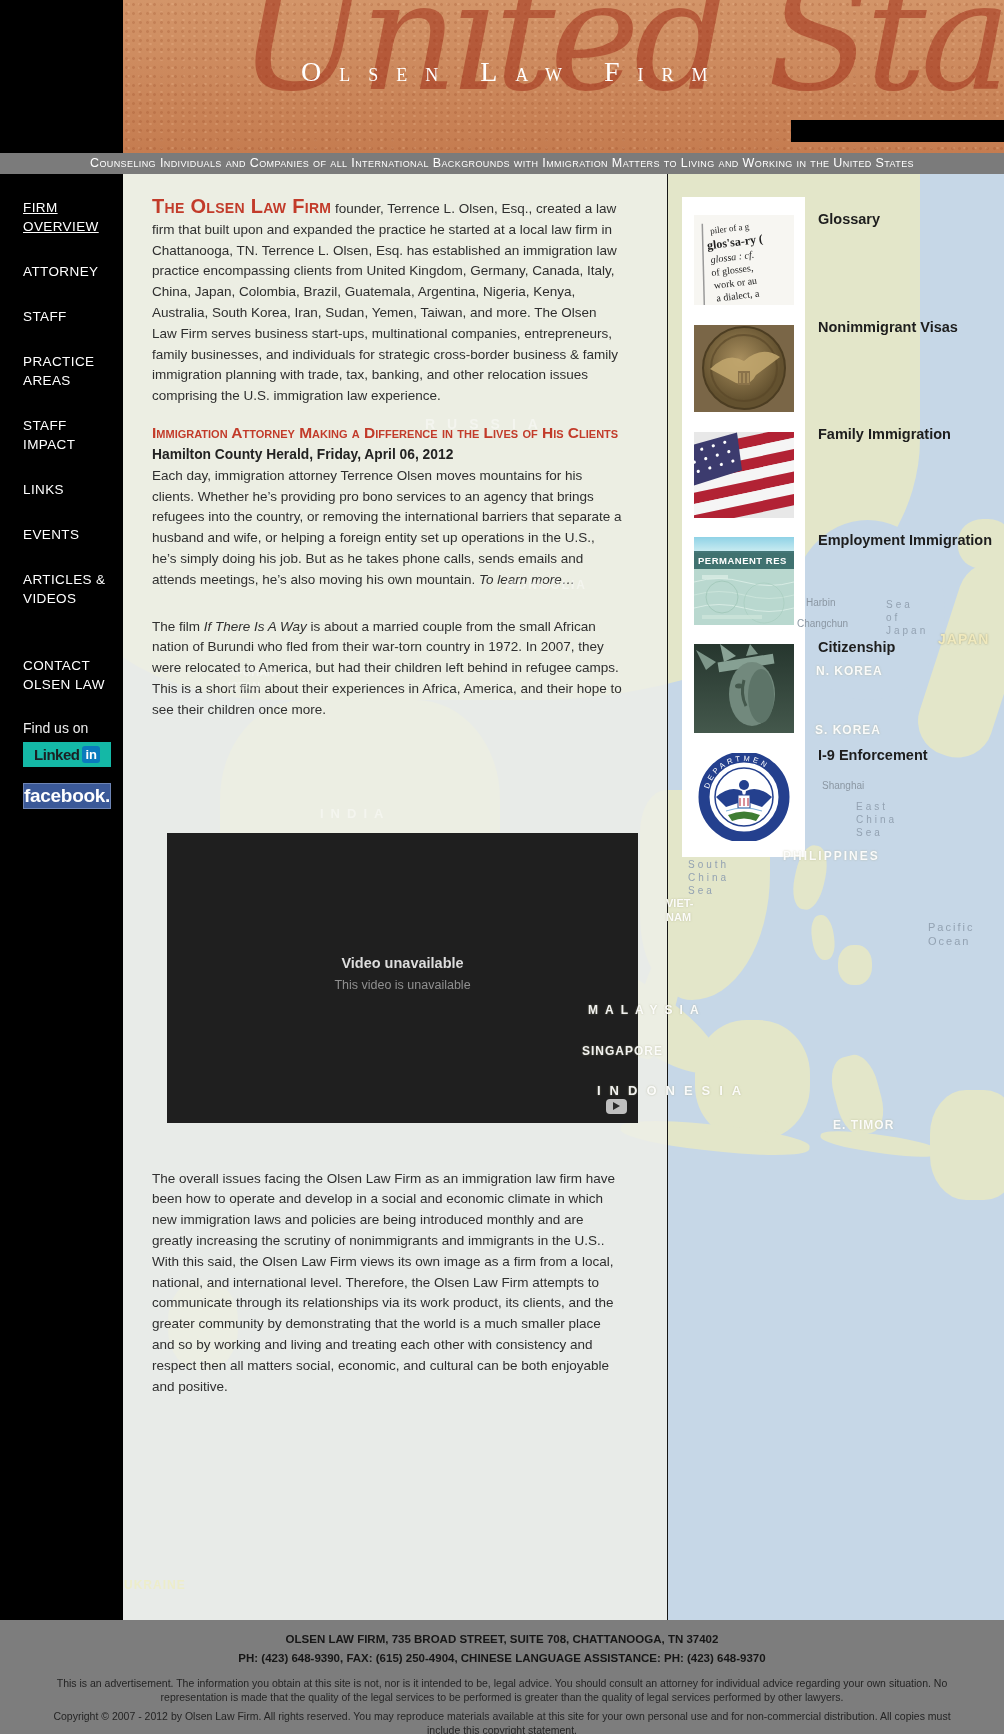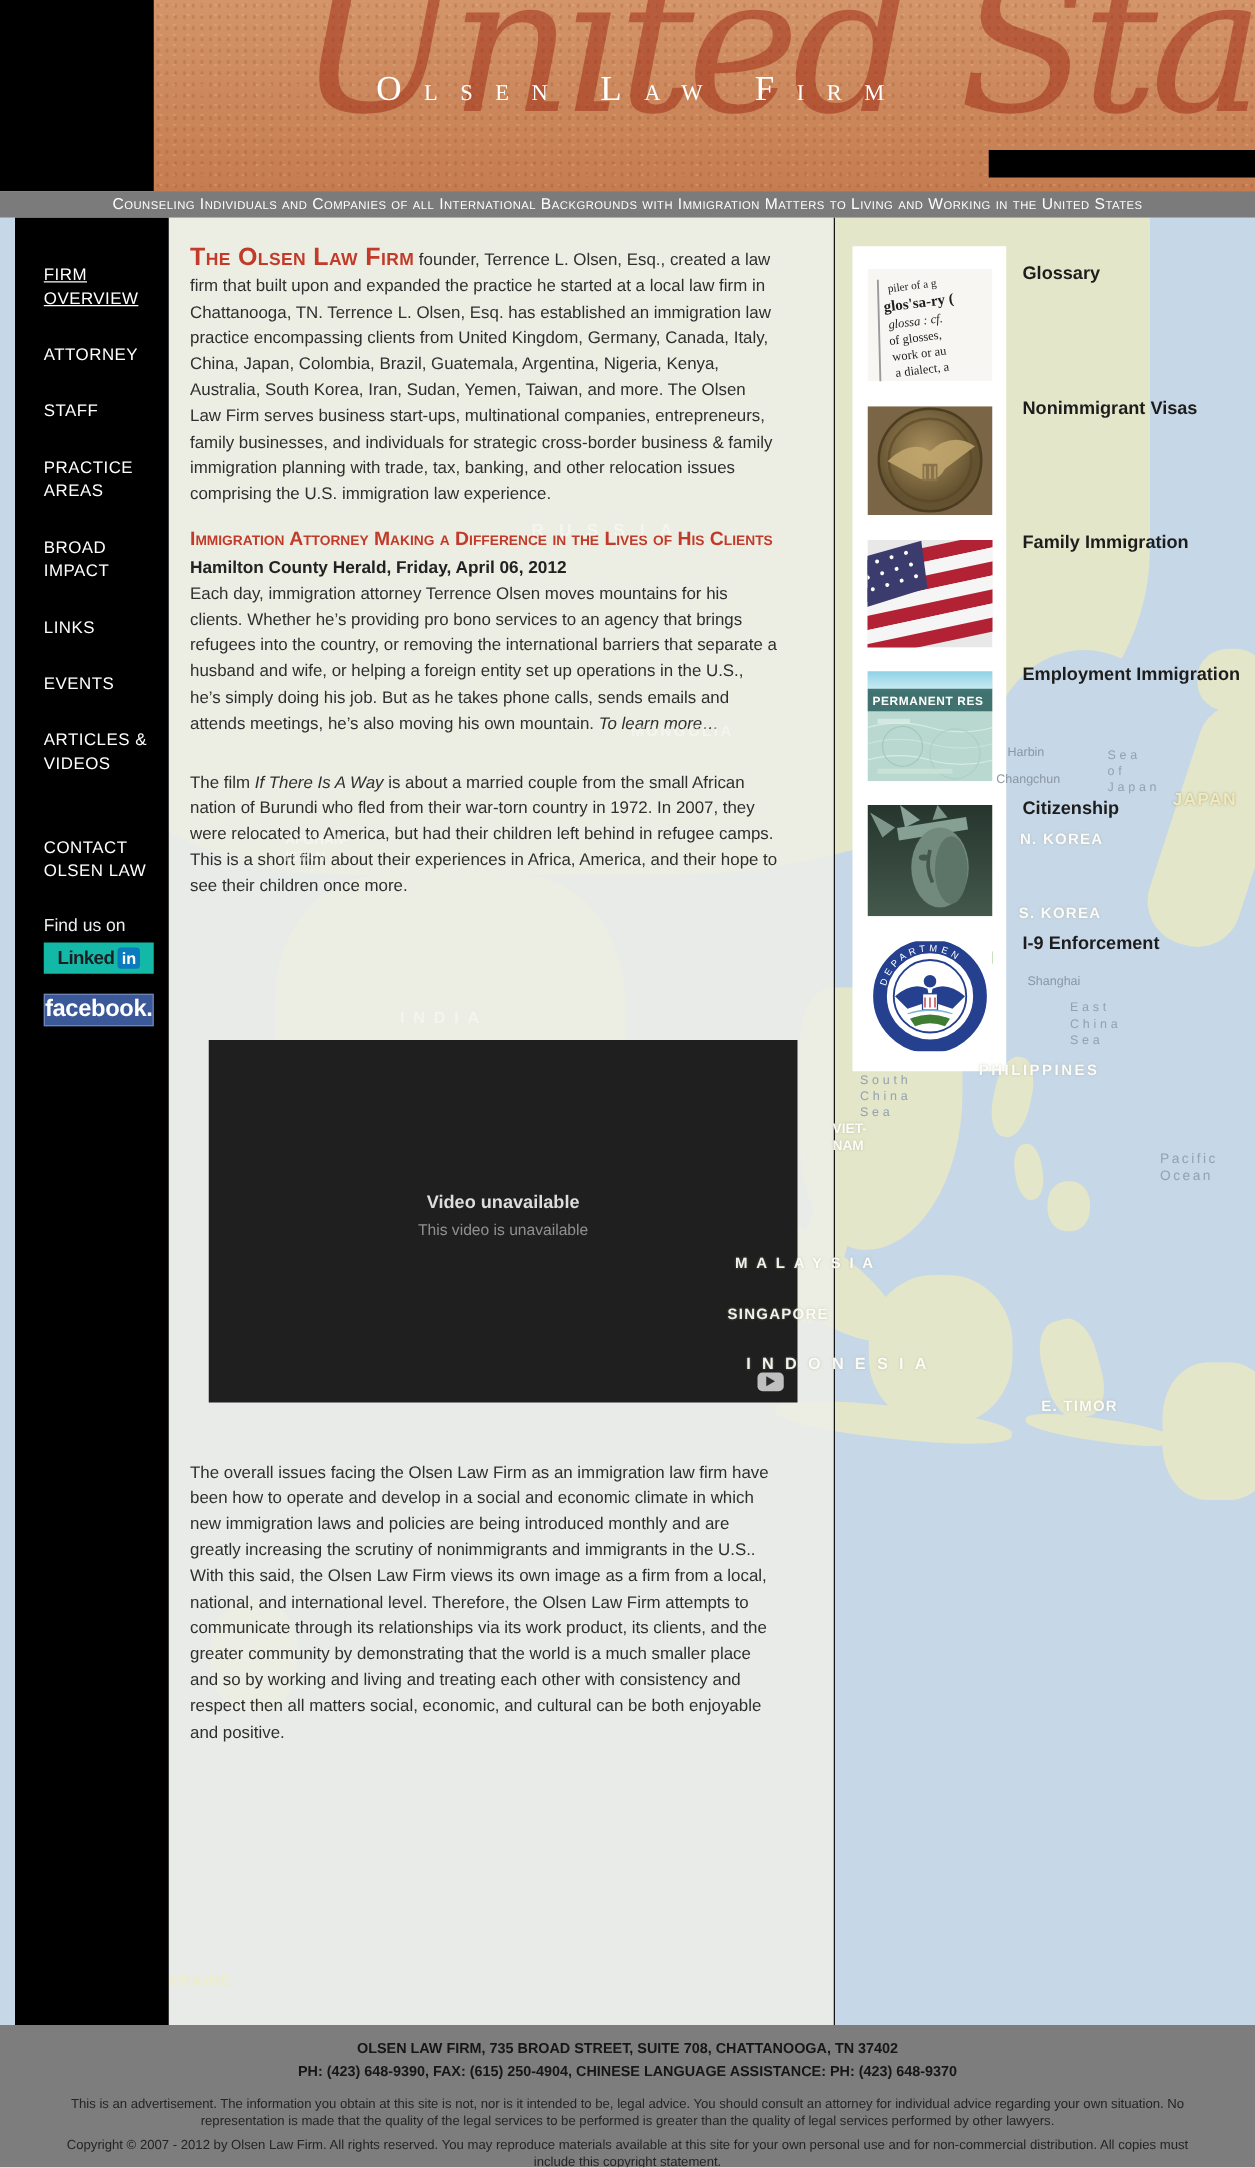--- a/index.html
+++ b/index.html
@@ -71,22 +71,22 @@
     font-weight:bold;line-height:1.3;}
   .maplab.country{color:rgba(255,255,255,.92);text-shadow:0 0 2px rgba(160,160,120,.55);}
   .maplab.japan{color:#f0e9bd;text-shadow:0 0 2px rgba(120,120,80,.6);}
   .maplab.sea{color:#93a2b2;font-weight:normal;}
   .maplab.city{color:#8b97a3;font-weight:normal;}
   .maplab.ghost{color:rgba(255,255,255,.42);}
   .maplab.ukraine{color:rgba(240,238,190,.7);}
   .maplab.chip{background:#6fae4e;color:#fff;border-radius:2px;padding:0 3px;font-weight:normal;}
 
   
-  .leftnav{position:absolute;left:12px;top:174px;width:123px;height:1476px;background:#000;
-    z-index:4;box-sizing:border-box;padding:36px 0 0 23px;}
+  .leftnav{position:absolute;left:0;top:174px;width:123px;height:1476px;background:#000;
+    z-index:4;box-sizing:border-box;padding:24px 0 0 23px;}
   .navitem{display:block;width:94px;color:#fff;font-size:13.5px;line-height:19px;
     letter-spacing:.4px;margin-bottom:26px;text-decoration:none;}
   .navitem.active{text-decoration:underline;}
   .navitem.gap{margin-top:48px;}
   .findus{color:#eee;font-size:14px;margin:13px 0 6px;}
   .badge-li{width:88px;height:25px;background:#14b8a6;display:flex;align-items:center;
     justify-content:center;margin-top:4px;cursor:pointer;}
   .badge-li .t{color:#1b1f23;font-weight:bold;font-size:15px;letter-spacing:-.5px;}
   .badge-li .in{background:#0a7bbd;color:#fff;font-weight:bold;font-size:13px;
     border-radius:3px;padding:1px 3px;margin-left:3px;}
@@ -203,21 +203,21 @@
       <div class="yt"></div>
     </div>
     <p class="p4">The overall issues facing the Olsen Law Firm as an immigration law firm have been how to operate and develop in a social and economic climate in which new immigration laws and policies are being introduced monthly and are greatly increasing the scrutiny of nonimmigrants and immigrants in the U.S.. With this said, the Olsen Law Firm views its own image as a firm from a local, national, and international level. Therefore, the Olsen Law Firm attempts to communicate through its relationships via its work product, its clients, and the greater community by demonstrating that the world is a much smaller place and so by working and living and treating each other with consistency and respect then all matters social, economic, and cultural can be both enjoyable and positive.</p>
   </div>
 
   <nav class="leftnav">
     <a class="navitem active" href="#">FIRM OVERVIEW</a>
     <a class="navitem" href="#">ATTORNEY</a>
     <a class="navitem" href="#">STAFF</a>
     <a class="navitem" href="#">PRACTICE AREAS</a>
-    <a class="navitem" href="#">BROAD IMPACT</a>
+    <a class="navitem" href="#">STAFF IMPACT</a>
     <a class="navitem" href="#">LINKS</a>
     <a class="navitem" href="#">EVENTS</a>
     <a class="navitem" href="#">ARTICLES &amp; VIDEOS</a>
     <a class="navitem gap" href="#">CONTACT OLSEN LAW</a>
     <div class="findus">Find us on</div>
     <div class="badge-li">
       <span class="t">Linked</span>
       <span class="in">in</span>
     </div>
     <div class="badge-fb">

